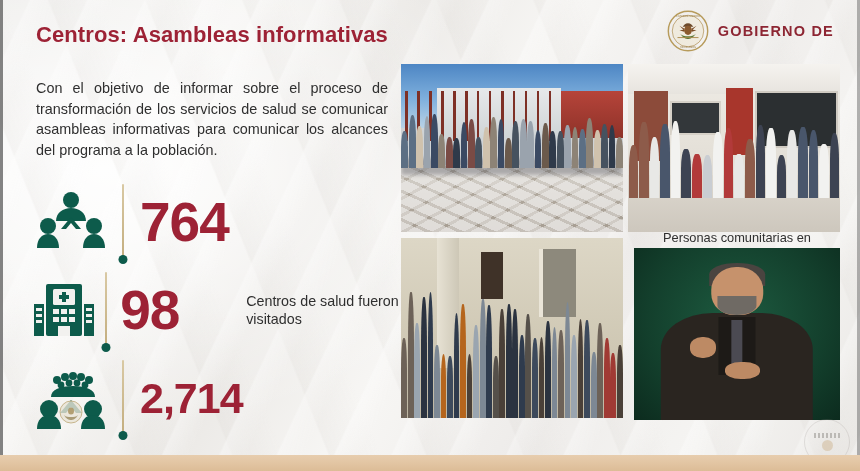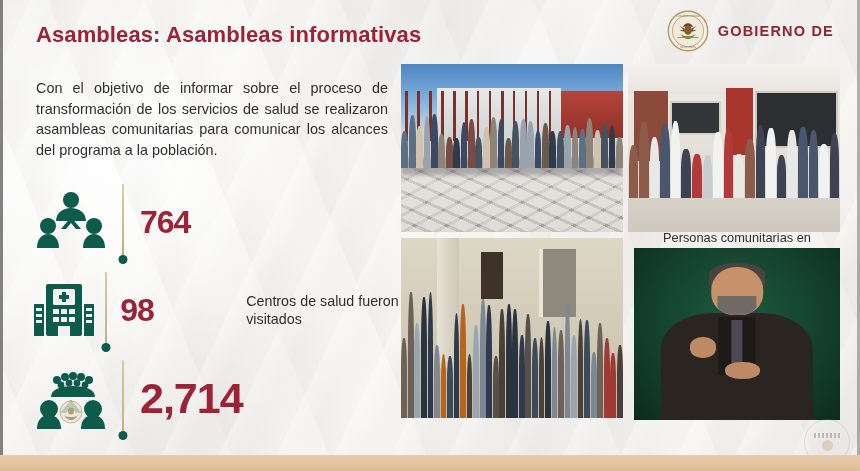--- a/index.html
+++ b/index.html
@@ -52,21 +52,21 @@
   }
 
   
   .stats{ position:absolute; left:30px; top:178px; width:372px; }
   .stat{ position:relative; display:flex; align-items:center; height:88px; }
   .stat .icon{ width:82px; display:flex; justify-content:center; align-items:center; }
   .divider{ width:22px; height:76px; position:relative; display:flex; justify-content:center; }
   .divider .bar{ width:2.5px; height:100%; background:linear-gradient(180deg,#d9c9a4,#c3ad7e); border-radius:2px; }
   .divider .dot{ position:absolute; bottom:-4px; left:50%; transform:translateX(-50%); width:9px; height:9px; border-radius:50%; background:#0d5b4b; }
   .num{
-    font-size:32px; font-weight:700; color:#9d2235; letter-spacing:-1px;
+    font-size:55px; font-weight:700; color:#9d2235; letter-spacing:-1px;
     min-width:128px; line-height:1; padding-left:6px;
   }
   .num.n3{ font-size:43px; min-width:132px; }
   .stat .label{
     font-size:14.3px; line-height:1.26; color:#2f2f2f; padding-left:4px;
   }
 
   
   .photo{ position:absolute; overflow:hidden; background:#cfd3d6; }
   .photo .inner{ position:absolute; inset:0; }
@@ -136,21 +136,21 @@
 </style>
 </head>
 <body>
 
 <div class="slide">
 
   <div class="leftborder"></div>
   <div class="rightborder"></div>
 
   <div class="title">
-    <b>Asambleas:</b><span class="rest"> Asambleas informativas</span>
+    <b>Centros:</b><span class="rest"> Asambleas informativas</span>
   </div>
 
   <div class="gobmx">
     <svg class="seal" viewBox="0 0 64 64">
       <circle cx="32" cy="32" r="30" fill="none" stroke="#b79b5b" stroke-width="2.2"></circle>
       <circle cx="32" cy="32" r="24" fill="#efe6cf" opacity=".45"></circle>
       <circle cx="32" cy="32" r="24" fill="none" stroke="#a9884a" stroke-width="1"></circle>
       <path d="M20 36c4 6 9 8 12 8s8-2 12-8c-3 3-7 4-12 4s-9-1-12-4z" fill="#5d7a3a"></path>
       <path d="M32 20c-4 0-7 3-8 6 2-1 5-1 8 2 3-3 6-3 8-2-1-3-4-6-8-6z" fill="#6d4a2a"></path>
       <ellipse cx="32" cy="31" rx="6" ry="7" fill="#8a5a2e"></ellipse>
@@ -160,21 +160,21 @@
       <g fill="#9a7c42" font-size="4" font-family="DejaVu Sans, sans-serif">
         <text x="32" y="11" text-anchor="middle">ESTADOS UNIDOS</text>
         <text x="32" y="58" text-anchor="middle">MEXICANOS</text>
       </g>
     </svg>
     <div class="gobmx-txt">
       <div class="l1">GOBIERNO DE</div>
     </div>
   </div>
 
-  <div class="para">Con el objetivo de informar sobre el proceso de transformación de los servicios de salud se realizaron asambleas comunitarias para comunicar los alcances del programa a la población.</div>
+  <div class="para">Con el objetivo de informar sobre el proceso de transformación de los servicios de salud se comunicar asambleas informativas para comunicar los alcances del programa a la población.</div>
 
   <div class="stats">
 
     <div class="stat">
       <div class="icon">
         <svg width="68" height="62" viewBox="0 0 68 62">
           <circle cx="34" cy="9" r="8" fill="#0d5b4b"></circle>
           <path d="M19 30c0-8 7-13 15-13s15 5 15 13z" fill="#0d5b4b"></path>
           <circle cx="11" cy="35" r="8" fill="#0d5b4b"></circle>
           <path d="M0 57c0-9 5-14 11-14s11 5 11 14z" fill="#0d5b4b"></path>

